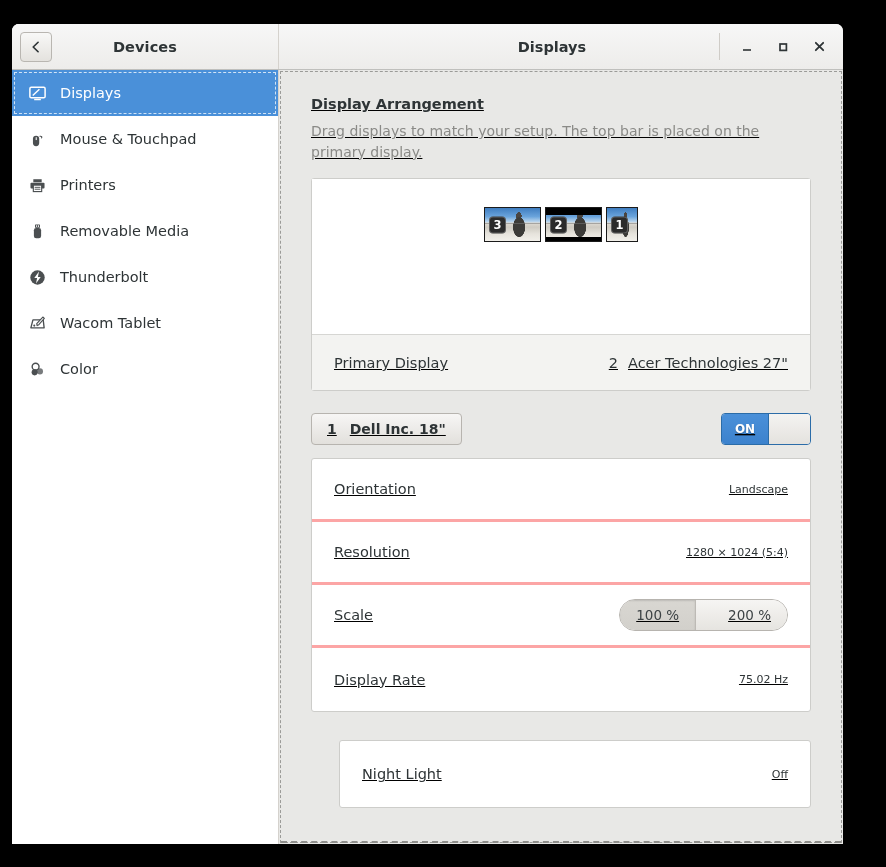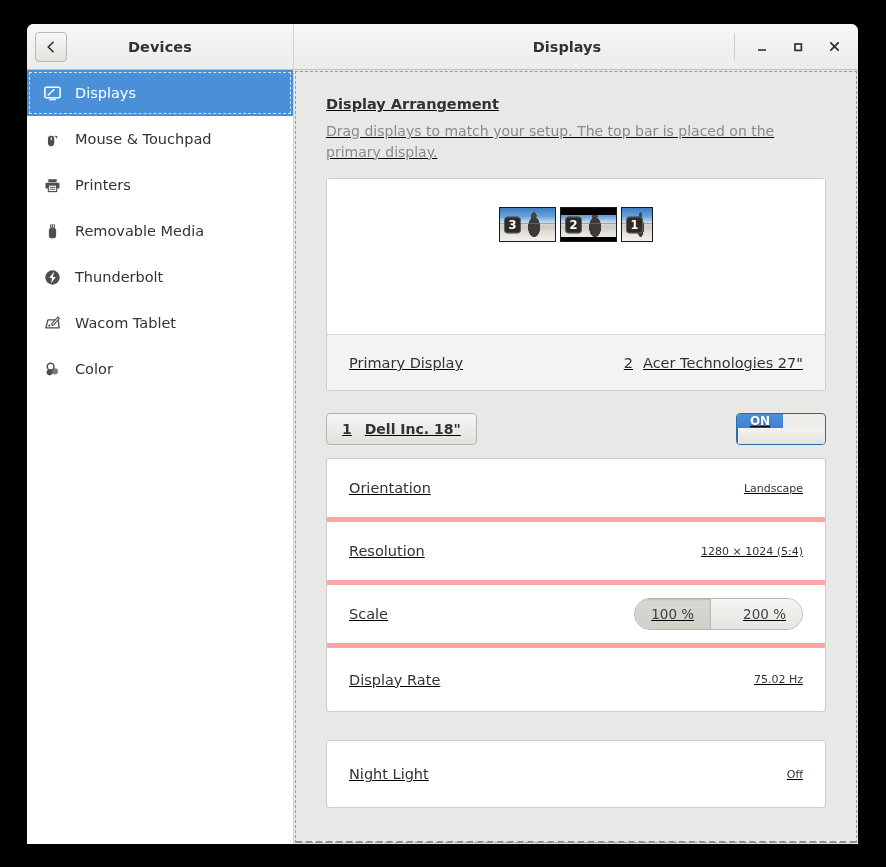--- a/index.html
+++ b/index.html
@@ -8,21 +8,21 @@
     width: 886px;
     height: 867px;
     background: #000000;
     font-family: "DejaVu Sans", "Liberation Sans", sans-serif;
     overflow: hidden;
   }
 
   
   .window {
     position: absolute;
-    left: 27px;
+    left: 12px;
     top: 24px;
     width: 831px;
     height: 820px;
     background: #ffffff;
     border-top-left-radius: 7px;
     border-top-right-radius: 7px;
     overflow: hidden;
     box-shadow: 0 0 0 1px rgba(0,0,0,0.35);
     display: flex;
     flex-direction: column;
@@ -288,21 +288,20 @@
   }
   .toggle {
     width: 90px;
     height: 32px;
     border: 1px solid #2b6ca8;
     border-radius: 4px;
     display: flex;
     overflow: hidden;
     cursor: pointer;
     background: #ededea;
-    flex-direction: column;
   }
   .toggle .on {
     width: 46px;
     display: flex;
     align-items: center;
     justify-content: center;
     background: linear-gradient(to bottom, #4a90d9 0%, #3c82cd 100%);
     color: #ffffff;
     font-size: 12px;
     font-weight: bold;
@@ -321,21 +320,21 @@
     border: 1px solid #cdcdca;
     border-radius: 3px;
     overflow: hidden;
   }
   .list-row {
     height: 63px;
     display: flex;
     align-items: center;
     justify-content: space-between;
     padding: 0 22px;
-    border-bottom: 5px solid #fca5a5;
+    border-bottom: 3px solid #fca5a5;
     cursor: pointer;
   }
   .list-row:last-child { border-bottom: none; }
   .list-row .k { font-size: 14.5px; color: #2e3436; }
   .list-row .v { font-size: 11px; color: #2e3436; }
 
   .segmented {
     display: flex;
     border: 1px solid #b7b4af;
     border-radius: 16px;
@@ -351,21 +350,21 @@
     color: #3c4244;
     cursor: pointer;
     background: linear-gradient(to bottom, #f6f5f3 0%, #e6e4e0 100%);
   }
   .seg.active {
     background: linear-gradient(to bottom, #d9d7d2 0%, #d2d0cb 100%);
     box-shadow: inset 0 1px 2px rgba(0,0,0,0.13);
   }
   .seg + .seg { border-left: 1px solid #bdbab5; padding-left: 32px; }
 
-  .list.nightlight { margin-top: 28px; }
+  .list.nightlight { margin-top: 28px; margin-left: 28px; }
   .list.nightlight .list-row { height: 66px; }
 
   
   .bottom-dash {
     position: absolute;
     left: 2px; right: 2px;
     bottom: 1px;
     height: 1px;
     border-bottom: 2px dashed #8f8f8c;
   }

